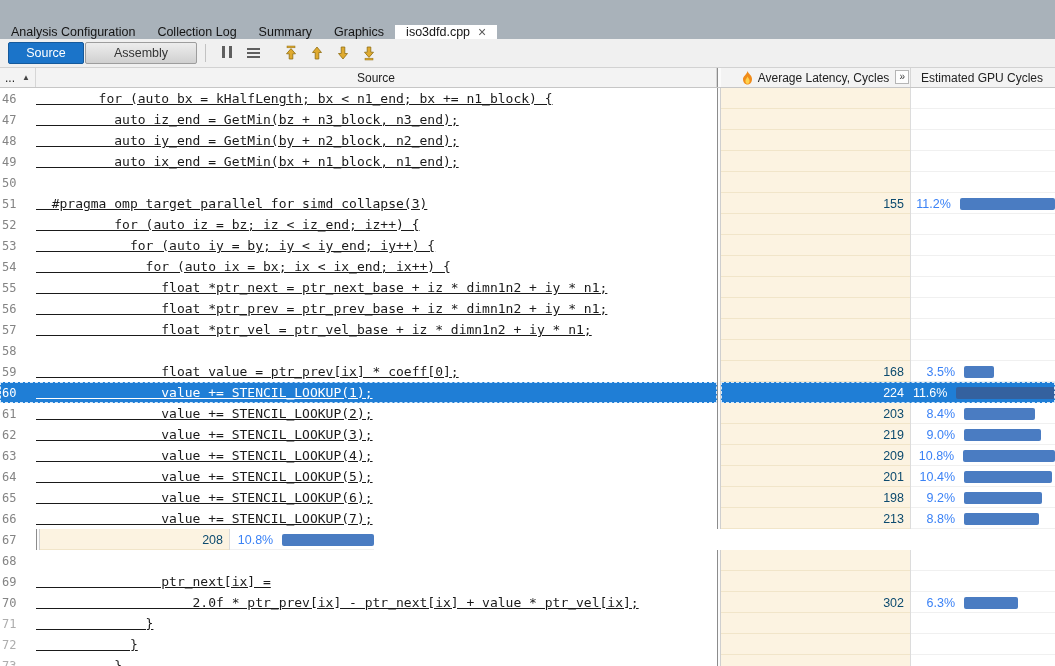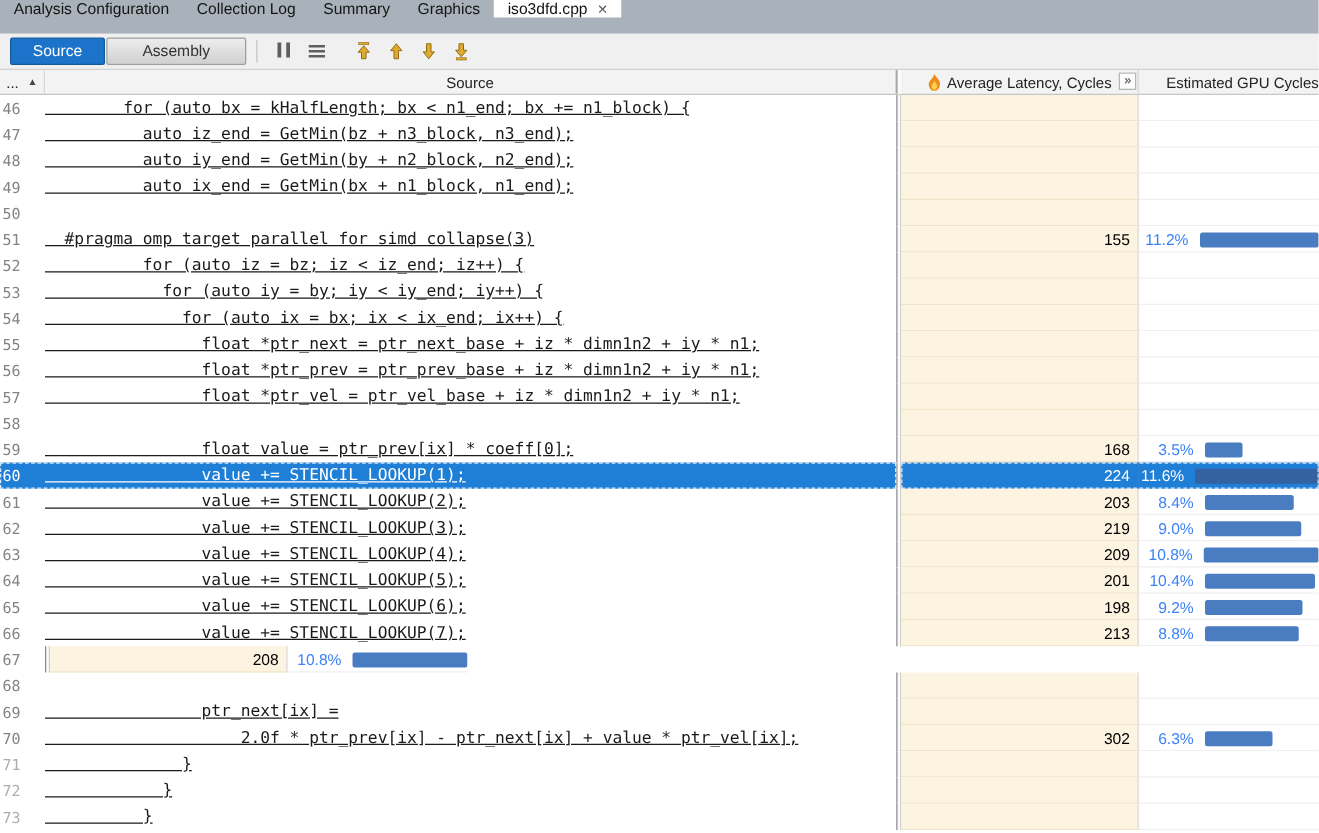--- a/index.html
+++ b/index.html
@@ -1,20 +1,20 @@
 <!DOCTYPE html>
 <html><head>
 <meta charset="utf-8">
 <style>
   * { margin:0; padding:0; box-sizing:border-box; }
   html,body { width:1055px; height:666px; overflow:hidden; background:#fff;
     font-family:"Liberation Sans",sans-serif; }
 
   
-  .tabbar { height:27px; background:#a9b2ba; display:flex; align-items:flex-start; }
+  .tabbar { height:39px; background:#a9b2ba; display:flex; align-items:flex-end; }
   .tab { padding:0 11px; display:flex; align-items:center; gap:8px;
     font-size:12.5px; color:#141414; cursor:default; white-space:nowrap; }
   .tab.active { background:#ffffff; }
   .tab .close { color:#5a5a5a; font-size:14px; line-height:1; }
 
   
   .toolbar { height:29px; background:#f0f0f0; border-bottom:1px solid #d2d2d2;
     display:flex; align-items:center; padding-left:8px; }
   .btn { height:22px; font-size:12.5px; border-radius:2px;
     font-family:"Liberation Sans",sans-serif; cursor:default; }
@@ -39,31 +39,31 @@
   .thead { display:flex; height:20px; background:#f3f3f3;
     border-bottom:1px solid #c6c6c6; font-size:12px; color:#222; }
   .th { display:flex; align-items:center; border-right:1px solid #d6d6d6; }
   .thead .c-line { justify-content:space-between; padding:0 5px; }
   .sort { font-size:8px; color:#444; }
   .thead .c-source { justify-content:center; }
   .thead .c-split { border-right:none; }
   .thead .c-lat { justify-content:center; gap:5px; position:relative; }
   .expand { position:absolute; right:1px; top:2px; font-size:10px; line-height:12px;
     padding:0 3px; color:#333; background:#fdfdfd; border:1px solid #b5b5b5; }
-  .thead .c-gpu { padding-left:10px; border-right:none;justify-content:flex-end; }
+  .thead .c-gpu { padding-left:10px; border-right:none; }
 
   .row { display:flex; height:21px; position:relative; font-size:12.5px; }
   .row .c-line { font:12px "DejaVu Sans Mono",monospace; color:#848484;
     display:flex; align-items:center; padding-left:2px; }
   .row.dim .c-line { color:#adadad; }
   .row .c-source { font:13px/21px "DejaVu Sans Mono",monospace; color:#1a1a1a;
     white-space:pre; overflow:hidden;text-decoration:underline; }
   .row .c-lat { background:#fcf3e1; box-shadow:inset 0 -1px 0 #f1e5c9;
     border-right:1px solid #dcdcdc; display:flex; align-items:center;
-    justify-content:flex-end; padding-right:6px; color:#000000; }
+    justify-content:flex-end; padding-right:6px; color:#0c4a6e; }
   .row .c-gpu { display:flex; align-items:center; overflow:hidden;
     box-shadow:inset 0 -1px 0 #f0f0f0; }
   .pct { width:44px; text-align:right; color:#3b82f6; }
   .bar { height:12px; flex:none; background:#4a7cc2; border-radius:2px; margin-left:9px; }
 
   .row.selected .c-line, .row.selected .c-source,
   .row.selected .c-lat, .row.selected .c-gpu {
     background:#1f7ed6; color:#fff; box-shadow:none; border-right-color:#1f7ed6; }
   .row.selected .pct { color:#fff; }
   .row.selected .bar { background:#34619f; }

